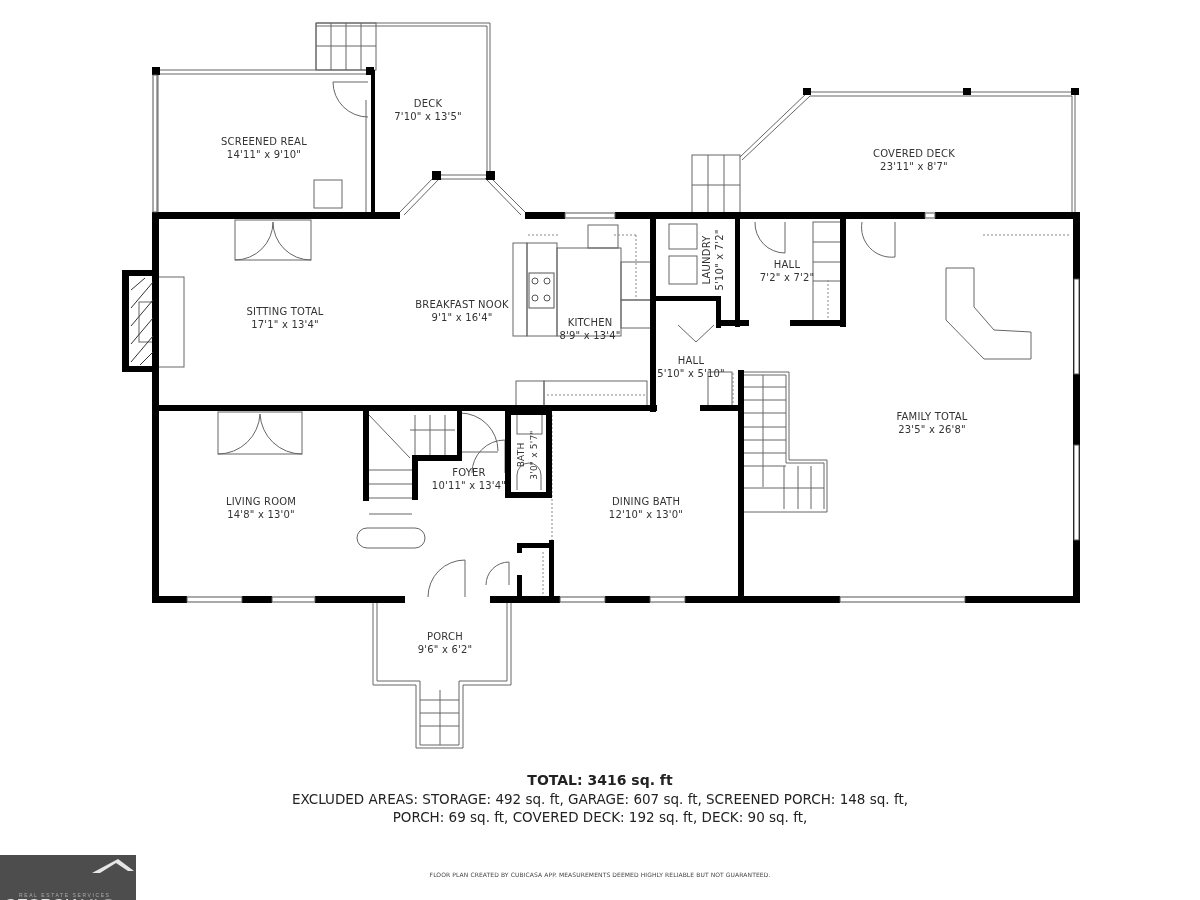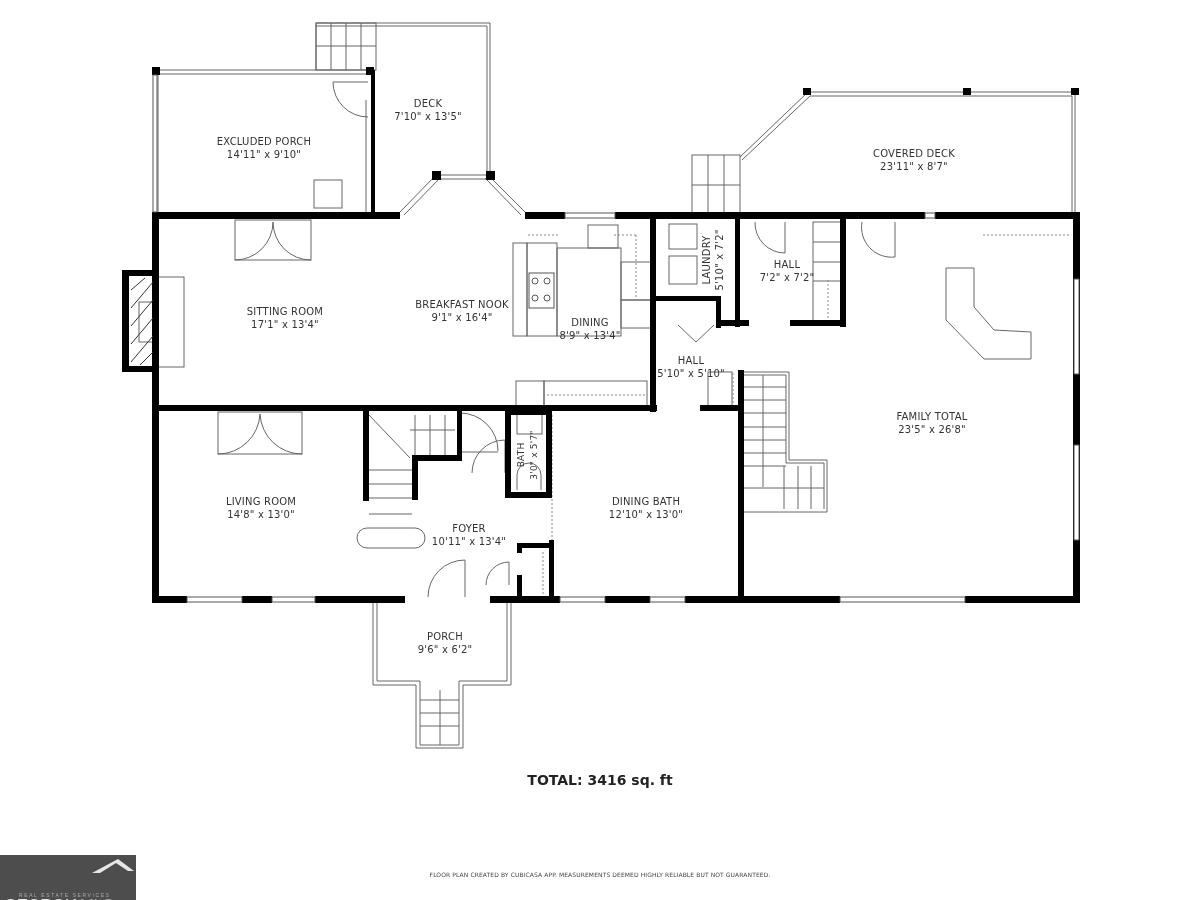--- a/index.html
+++ b/index.html
@@ -239,38 +239,40 @@
 
   <g fill="none" stroke="#555">
     <rect x="529" y="273" width="25" height="35"></rect>
     <circle cx="535" cy="281" r="3"></circle>
       <circle cx="547" cy="281" r="3"></circle>
       <circle cx="535" cy="298" r="3"></circle>
       <circle cx="547" cy="298" r="3"></circle>
   </g>
 </svg>
 
-<div class="room-label" style="left:264px;top:135px"><span>EXCLUDED PORCH</span><span class="dim">14'11" x 9'10"</span></div>
+<div class="room-label" style="left:264px;top:135px"><span>SCREENED REAL</span><span class="dim">14'11" x 9'10"</span></div>
 <div class="room-label" style="left:428px;top:97px"><span>DECK</span><span class="dim">7'10" x 13'5"</span></div>
 <div class="room-label" style="left:914px;top:147px"><span>COVERED DECK</span><span class="dim">23'11" x 8'7"</span></div>
-<div class="room-label" style="left:285px;top:305px"><span>SITTING ROOM</span><span class="dim">17'1" x 13'4"</span></div>
+<div class="room-label" style="left:285px;top:305px"><span>SITTING TOTAL</span><span class="dim">17'1" x 13'4"</span></div>
 <div class="room-label" style="left:462px;top:298px"><span>BREAKFAST NOOK</span><span class="dim">9'1" x 16'4"</span></div>
-<div class="room-label" style="left:590px;top:316px"><span>DINING</span><span class="dim">8'9" x 13'4"</span></div>
+<div class="room-label" style="left:590px;top:316px"><span>KITCHEN</span><span class="dim">8'9" x 13'4"</span></div>
 <div class="room-label rot" style="left:713px;top:260px"><span>LAUNDRY</span><span class="dim">5'10" x 7'2"</span></div>
 <div class="room-label" style="left:787px;top:258px"><span>HALL</span><span class="dim">7'2" x 7'2"</span></div>
 <div class="room-label" style="left:691px;top:354px"><span>HALL</span><span class="dim">5'10" x 5'10"</span></div>
 <div class="room-label" style="left:932px;top:410px"><span>FAMILY TOTAL</span><span class="dim">23'5" x 26'8"</span></div>
 <div class="room-label" style="left:261px;top:495px"><span>LIVING ROOM</span><span class="dim">14'8" x 13'0"</span></div>
-<div class="room-label" style="left:469px;top:522px"><span>FOYER</span><span class="dim">10'11" x 13'4"</span></div>
+<div class="room-label" style="left:469px;top:466px"><span>FOYER</span><span class="dim">10'11" x 13'4"</span></div>
 <div class="room-label rot" style="left:528px;top:455px;font-size:9px"><span>BATH</span><span class="dim">3'0" x 5'7"</span></div>
 <div class="room-label" style="left:646px;top:495px"><span>DINING BATH</span><span class="dim">12'10" x 13'0"</span></div>
 <div class="room-label" style="left:445px;top:630px"><span>PORCH</span><span class="dim">9'6" x 6'2"</span></div>
 
 <div class="summary">
   <div class="total">TOTAL: 3416 sq. ft</div>
+  <div>EXCLUDED AREAS: STORAGE: 492 sq. ft, GARAGE: 607 sq. ft, SCREENED PORCH: 148 sq. ft,</div>
+  <div>PORCH: 69 sq. ft, COVERED DECK: 192 sq. ft, DECK: 90 sq. ft,</div>
 </div>
 
 <div class="disclaimer">FLOOR PLAN CREATED BY CUBICASA APP. MEASUREMENTS DEEMED HIGHLY RELIABLE BUT NOT GUARANTEED.</div>
 
 <div class="logo">
   <svg width="44" height="16" viewBox="0 0 44 16">
     <polygon points="2,16 28,2 44,14 38,14 26,6 10,16" fill="#e6e6e6"></polygon>
   </svg>
   <div class="name"><span>GEORGIA</span><b>MLS</b></div>
   <div class="sub">REAL ESTATE SERVICES</div>

